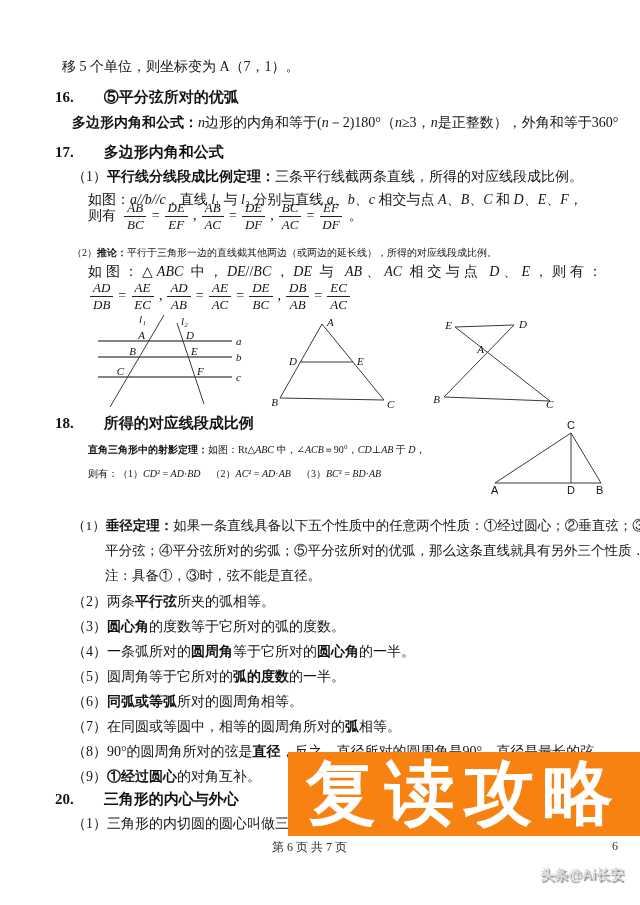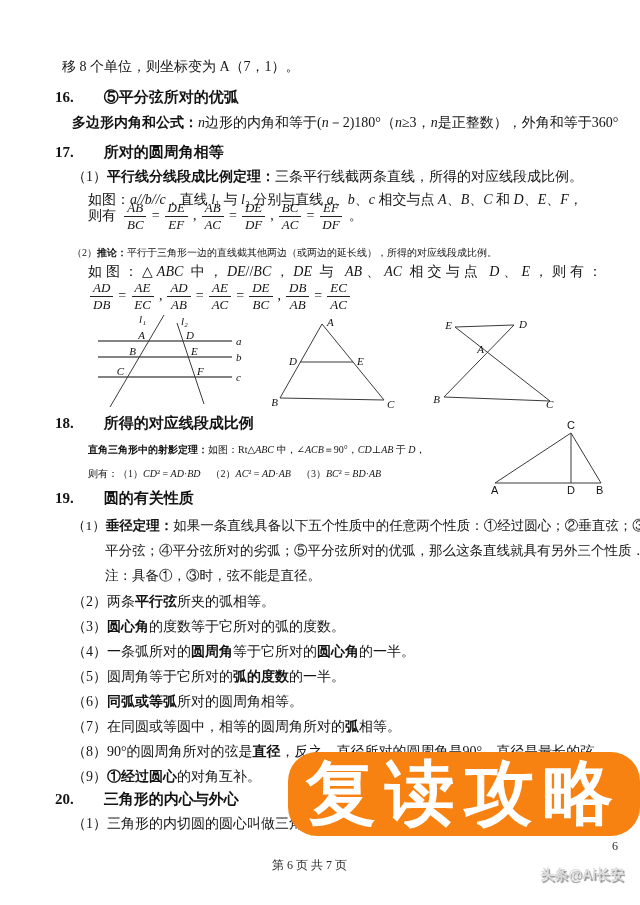--- a/index.html
+++ b/index.html
@@ -27,40 +27,40 @@
   .fig text { font-size:11px; font-style:italic; fill:#111;
               font-family:"Liberation Serif","DejaVu Serif",serif; }
   .fig.upright text { font-style:normal;
               font-family:"Liberation Sans","DejaVu Sans",sans-serif; }
   .fig line, .fig path { stroke:#3a3a3a; stroke-width:1; fill:none; }
   .fig line.rule { stroke:#5a5a5a; stroke-width:1.4; }
   .banner { display:flex; align-items:center; justify-content:center;
             left:288px; top:752px; width:352px; height:84px; z-index:5;
             font-family:"Liberation Sans","DejaVu Sans",sans-serif;
             font-weight:bold; color:#ffffff; font-size:70px; letter-spacing:9px;
-            overflow:hidden;border-radius:29px; }
+            overflow:hidden; }
   .footer { font-size:12px; color:#2b2b2b; }
   .credit { font-family:"Liberation Sans","DejaVu Sans",sans-serif;
             font-weight:bold; font-size:14px; color:#dcdcdc;
             text-shadow:1.5px 1.5px 1px #8f8f8f; z-index:6; }
 </style>
 </head>
 <body>
 
 <div class="page">
 
-  <div class="t abs" style="left:62px; top:57px;">移 8 个单位，则坐标变为 A（7，1）。</div>
+  <div class="t abs" style="left:62px; top:57px;">移 5 个单位，则坐标变为 A（7，1）。</div>
 
   <div class="h abs" style="left:55px; top:88px;">
     <span class="hnum">16.</span><span>⑤平分弦所对的优弧</span>
   </div>
   <div class="t abs" style="left:72px; top:113px;"><b>多边形内角和公式：</b><i>n</i>边形的内角和等于(<i>n</i>－2)180°（<i>n</i>≥3，<i>n</i>是正整数），外角和等于360°</div>
 
   <div class="h abs" style="left:55px; top:143px;">
-    <span class="hnum">17.</span><span>所对的圆周角相等</span>
+    <span class="hnum">17.</span><span>多边形内角和公式</span>
   </div>
   <div class="t abs" style="left:72px; top:167px;">（1）<b>平行线分线段成比例定理：</b>三条平行线截两条直线，所得的对应线段成比例。</div>
   <div class="t abs" style="left:88px; top:190px;">如图：<i>a//b//c</i>，直线 <i>l</i>₁ 与 <i>l</i>₂ 分别与直线 <i>a</i>、<i>b</i>、<i>c</i> 相交与点 <i>A</i>、<i>B</i>、<i>C</i> 和 <i>D</i>、<i>E</i>、<i>F</i>，</div>
 
   <div class="formula abs" style="left:88px; top:200px;justify-content:space-between;">
     <span class="ftxt">则有</span>
     <span class="frac">
         <span class="num">AB</span>
         <span class="den">BC</span>
       </span>
@@ -185,41 +185,38 @@
     <line x1="6" y1="64" x2="112" y2="64"></line>
     <line x1="6" y1="64" x2="82" y2="14"></line>
     <line x1="82" y1="14" x2="112" y2="64"></line>
     <line x1="82" y1="14" x2="82" y2="64"></line>
     <text x="82" y="10" text-anchor="middle">C</text>
     <text x="2" y="75">A</text>
     <text x="78" y="75">D</text>
     <text x="107" y="75">B</text>
   </svg>
 
-  <div class="h abs" style="left:55px; top:489px;">
-    <span class="hnum">19.</span><span>圆的有关性质</span>
-  </div>
   <div class="t abs wrap" style="left:72px; top:513px;">（1）<b>垂径定理：</b>如果一条直线具备以下五个性质中的任意两个性质：①经过圆心；②垂直弦；③平分弦；④平分弦所对的劣弧；⑤平分弦所对的优弧，那么这条直线就具有另外三个性质．注：具备①，③时，弦不能是直径。</div>
 
   <div class="t abs" style="left:72px; top:592px;">（2）两条<b>平行弦</b>所夹的弧相等。</div>
   <div class="t abs" style="left:72px; top:617px;">（3）<b>圆心角</b>的度数等于它所对的弧的度数。</div>
   <div class="t abs" style="left:72px; top:642px;">（4）一条弧所对的<b>圆周角</b>等于它所对的<b>圆心角</b>的一半。</div>
   <div class="t abs" style="left:72px; top:667px;">（5）圆周角等于它所对的<b>弧的度数</b>的一半。</div>
   <div class="t abs" style="left:72px; top:692px;">（6）<b>同弧或等弧</b>所对的圆周角相等。</div>
   <div class="t abs" style="left:72px; top:717px;">（7）在同圆或等圆中，相等的圆周角所对的<b>弧</b>相等。</div>
   <div class="t abs" style="left:72px; top:742px;">（8）90°的圆周角所对的弦是<b>直径</b>，反之，直径所对的圆周角是90°，直径是最长的弦。</div>
   <div class="t abs" style="left:72px; top:767px;">（9）<b>①经过圆心</b>的对角互补。</div>
 
   <div class="h abs" style="left:55px; top:790px;">
     <span class="hnum">20.</span><span>三角形的内心与外心</span>
   </div>
   <div class="t abs" style="left:72px; top:814px;">（1）三角形的内切圆的圆心叫做三角</div>
 
   <div class="banner abs" style="background-color: rgb(247, 130, 18);">
     <span>复读攻略</span>
   </div>
 
-  <div class="footer abs" style="left:272px; top:839px;margin-top:18px;">第 6 页 共 7 页</div>
+  <div class="footer abs" style="left:272px; top:839px;">第 6 页 共 7 页</div>
   <div class="footer abs" style="left:612px; top:839px;">6</div>
 
   <div class="credit abs" style="right:16px; top:866px;">头条@Ai长安</div>
 
 </div>
 
 </body></html>

